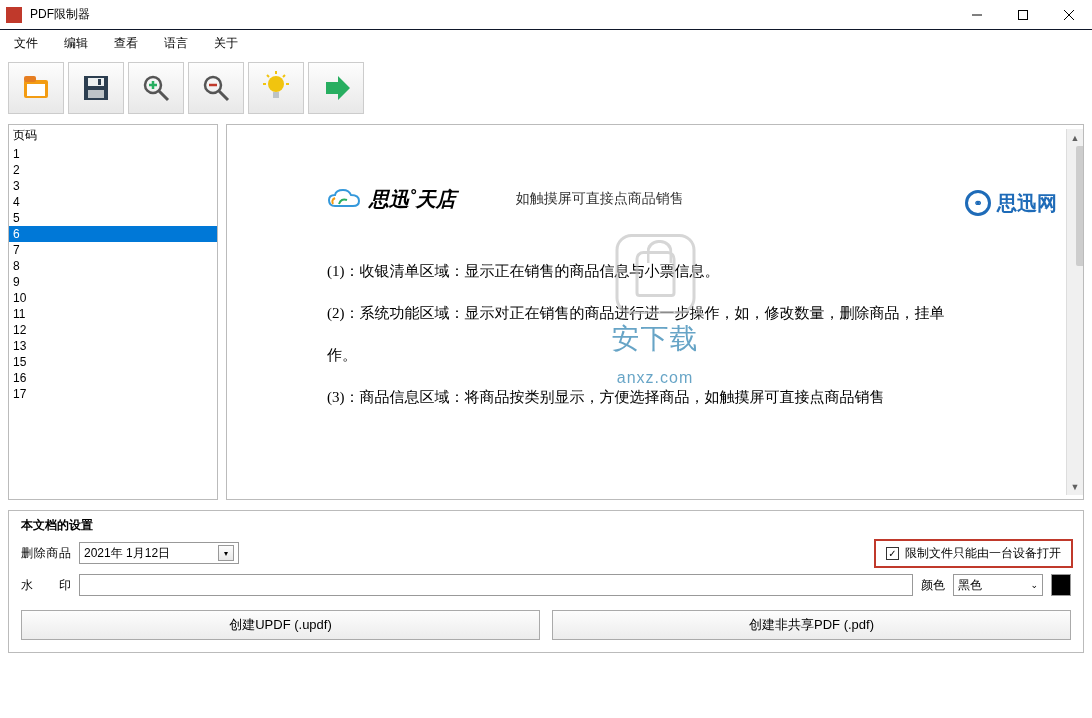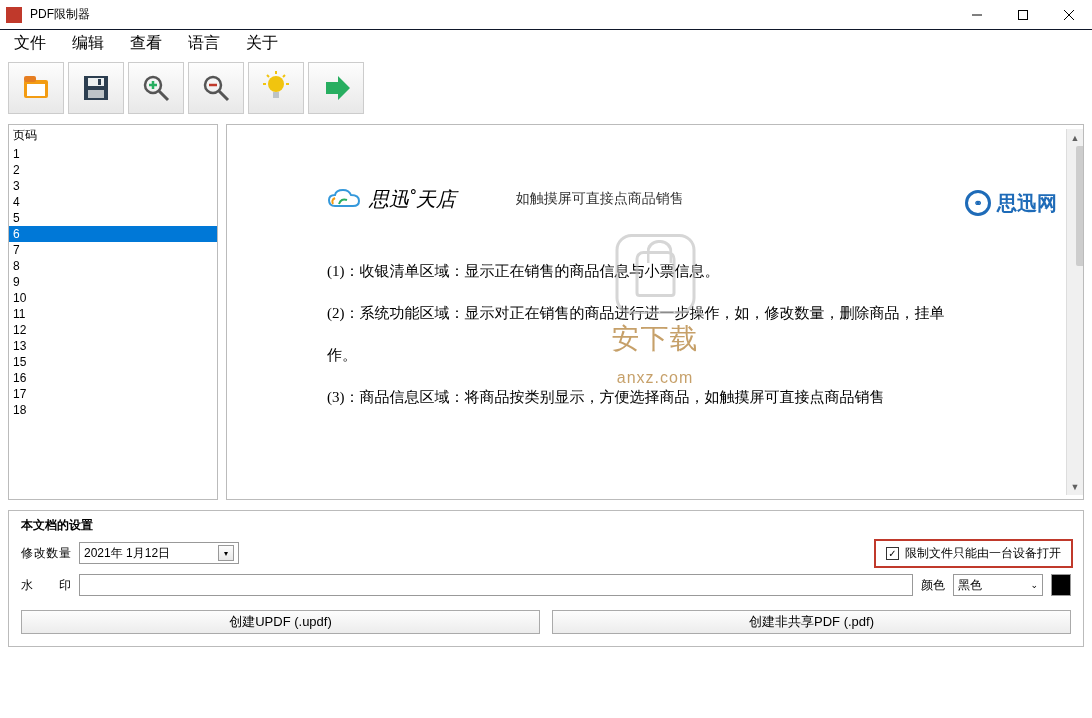--- a/index.html
+++ b/index.html
@@ -7,70 +7,70 @@
 
 
 .title-bar { height: 30px; background: #fff; display: flex; align-items: center; padding: 0 0 0 6px; border-bottom: 1px solid #0f172a; }
 .title-icon { width: 16px; height: 16px; background: #c0392b; margin-right: 8px; }
 .title-text { font-size: 12px; flex: 1; }
 .win-controls { display: flex; }
 .win-btn { width: 46px; height: 30px; display: flex; align-items: center; justify-content: center; cursor: pointer; }
 .win-btn svg { width: 10px; height: 10px; }
 
 
-.menu-bar { height: 26px; display: flex; align-items: center; padding: 0 10px; gap: 18px; font-size: 16px; }
+.menu-bar { height: 26px; display: flex; align-items: center; padding: 0 10px; gap: 18px; font-size: 12px; }
 .menu-item { cursor: pointer; padding: 2px 4px; }
 
 
 .toolbar { padding: 6px 8px; display: flex; gap: 4px; }
 .tool-btn { width: 56px; height: 52px; border: 1px solid #ccc; background: linear-gradient(#fdfdfd,#e8e8e8); display: flex; align-items: center; justify-content: center; cursor: pointer; }
 
 
 .main-area { display: flex; padding: 4px 8px 0 8px; height: 380px; justify-content: space-between; }
 .sidebar { width: 210px; border: 1px solid #bbb; background: #fff; overflow: auto; }
 .sidebar-header { font-size: 12px; padding: 2px 4px; }
 .page-item { font-size: 12px; padding: 1px 4px; cursor: pointer; }
 .page-item.selected { background: #0078d7; color: #fff; }
 .viewer { flex: 1; margin-left: 8px; border: 1px solid #bbb; background: #fff; position: relative; overflow: hidden; }
 .viewer-inner { position: absolute; left: 0; right: 20px; top: 0; bottom: 0; padding: 50px 20px 20px 100px; font-size: 15px; line-height: 2.4; }
 .doc-header { display: flex; align-items: center; gap: 60px; margin-bottom: 30px; }
-.logo-group { display: flex; align-items: center; gap: 8px; font-weight: normal; font-style: italic; font-size: 20px; font-family: "SimHei"; }
+.logo-group { display: flex; align-items: center; gap: 8px; font-weight: bold; font-style: italic; font-size: 20px; font-family: "SimHei"; }
 .cloud-icon { position: relative; width: 34px; height: 22px; }
 .logo-right { position: absolute; right: 6px; top: 54px; display: flex; align-items: center; gap: 6px; color: #1e6bb8; font-weight: bold; font-size: 20px; }
 .logo-right-icon { width: 26px; height: 26px; border: 3px solid #1e6bb8; border-radius: 50%; display:flex; align-items:center; justify-content:center; font-size:11px; }
 .company-name { font-size: 14px; color: #333; }
 .para { margin-bottom: 6px; font-size: 15px; font-family: "SimSun"; }
 .scrollbar { position: absolute; right: 0; top: 4px; bottom: 4px; width: 17px; background: #f0f0f0; border-left:1px solid #ddd; display:flex; flex-direction:column; align-items:center; }
 .scroll-arrow { width:17px; height:17px; display:flex; align-items:center; justify-content:center; font-size:9px; color:#606060; cursor:pointer; }
 .scroll-track { flex:1; position:relative; }
 .scroll-thumb { position:absolute; top:0; width:15px; left:1px; height:120px; background:#cdcdcd; border-radius:2px; }
 
 
 .watermark { position: absolute; left: 50%; top: 50%; transform: translate(-50%, -50%); text-align: center; pointer-events: none; opacity: .6; }
 .watermark-circle { width: 80px; height: 80px; border: 3px solid #bbb; border-radius: 16px; display:flex; align-items:center; justify-content:center; margin: 0 auto 6px; }
 .watermark-inner { width: 40px; height: 46px; border: 3px solid #bbb; border-radius: 8px 8px 4px 4px; position:relative; }
 .watermark-inner::before { content:''; position:absolute; top:-14px; left:8px; width:20px; height:20px; border:3px solid #bbb; border-bottom:none; border-radius:12px 12px 0 0; }
-.watermark-text { font-size: 28px; color: #a16207; font-family: Arial; letter-spacing: 1px; }
+.watermark-text { font-size: 28px; color: #0369a1; font-family: Arial; letter-spacing: 1px; }
 .watermark-text small { font-size: 16px; }
 
 
 .settings-panel { margin: 10px 8px 8px 8px; border: 1px solid #bbb; padding: 6px 12px 12px 12px; position: relative; }
 .settings-title { font-size: 12px; font-weight: bold; margin-bottom: 8px; }
 .settings-row { display: flex; align-items: center; gap: 8px; font-size: 12px; margin-bottom: 10px; }
 .label { width: 50px; text-align: justify; text-align-last: justify; }
 .date-input { display:flex; align-items:center; border: 1px solid #999; padding: 2px 4px; width: 160px; height:22px; background:#fff; justify-content:space-between; }
 .date-dropdown-btn { width:16px; height:16px; border:1px solid #999; background: linear-gradient(#fdfdfd,#e8e8e8); display:flex; align-items:center; justify-content:center; font-size:8px; }
 .restrict-box { position:absolute; right:10px; top:28px; border: 2px solid #c0392b; padding: 4px 10px; display:flex; align-items:center; gap:6px; font-size:12px; }
 .checkbox { width:13px; height:13px; border:1px solid #333; display:flex; align-items:center; justify-content:center; font-size:10px; background:#fff; }
 .watermark-input { flex:1; border:1px solid #999; height:22px; padding: 0 4px; background:#fff; }
 .color-label { font-size:12px; }
 .color-select { width:90px; height:22px; border:1px solid #999; padding: 0 4px; font-size:12px; background:#fff; display:flex; align-items:center; justify-content:space-between; }
 .color-swatch { width:20px; height:22px; background:#000; border:1px solid #999; }
 .button-row { display:flex; gap:12px; margin-top:14px; }
-.big-btn { flex:1; height:24px; border:1px solid #aaa; background:linear-gradient(#fdfdfd,#ececec); font-size:13px; display:flex; align-items:center; justify-content:center; cursor:pointer; }
+.big-btn { flex:1; height:30px; border:1px solid #aaa; background:linear-gradient(#fdfdfd,#ececec); font-size:13px; display:flex; align-items:center; justify-content:center; cursor:pointer; }
 </style>
 </head>
 <body>
 
 <div class="title-bar">
   <div class="title-icon"></div>
   <div class="title-text">PDF限制器</div>
   <div class="win-controls">
     <div class="win-btn">
         <svg viewBox="0 0 10 10">
@@ -157,21 +157,20 @@
         <div class="page-item">7</div>
         <div class="page-item">8</div>
         <div class="page-item">9</div>
         <div class="page-item">10</div>
         <div class="page-item">11</div>
         <div class="page-item">12</div>
         <div class="page-item">13</div>
         <div class="page-item">15</div>
         <div class="page-item">16</div>
         <div class="page-item">17</div>
-        <div class="page-item">18</div>
       </div>
   </div>
   <div class="viewer">
     <div class="viewer-inner">
       <div class="doc-header">
         <div class="logo-group">
           <svg class="cloud-icon" viewBox="0 0 34 22">
               <path d="M8 18 Q2 18 2 12 Q2 7 8 7 Q9 2 16 2 Q22 2 24 7 Q32 7 32 13 Q32 18 26 18 Z" fill="none" stroke="#3498db" stroke-width="2"></path>
               <path d="M6 16 Q4 12 8 10" stroke="#f39c12" stroke-width="2" fill="none"></path>
               <path d="M12 16 Q14 10 20 12" stroke="#27ae60" stroke-width="2" fill="none"></path>
@@ -201,21 +200,21 @@
           <div class="scroll-thumb"></div>
         </div>
       <div class="scroll-arrow">▼</div>
     </div>
   </div>
 </div>
 
 <div class="settings-panel">
   <div class="settings-title">本文档的设置</div>
   <div class="settings-row">
-    <div class="label">修改数量</div>
+    <div class="label">删除商品</div>
     <div class="date-input">
       <span>2021年  1月12日</span>
       <div class="date-dropdown-btn">▾</div>
     </div>
   </div>
   <div class="restrict-box">
     <div class="checkbox">✓</div>
     <span>限制文件只能由一台设备打开</span>
   </div>
   <div class="settings-row">

